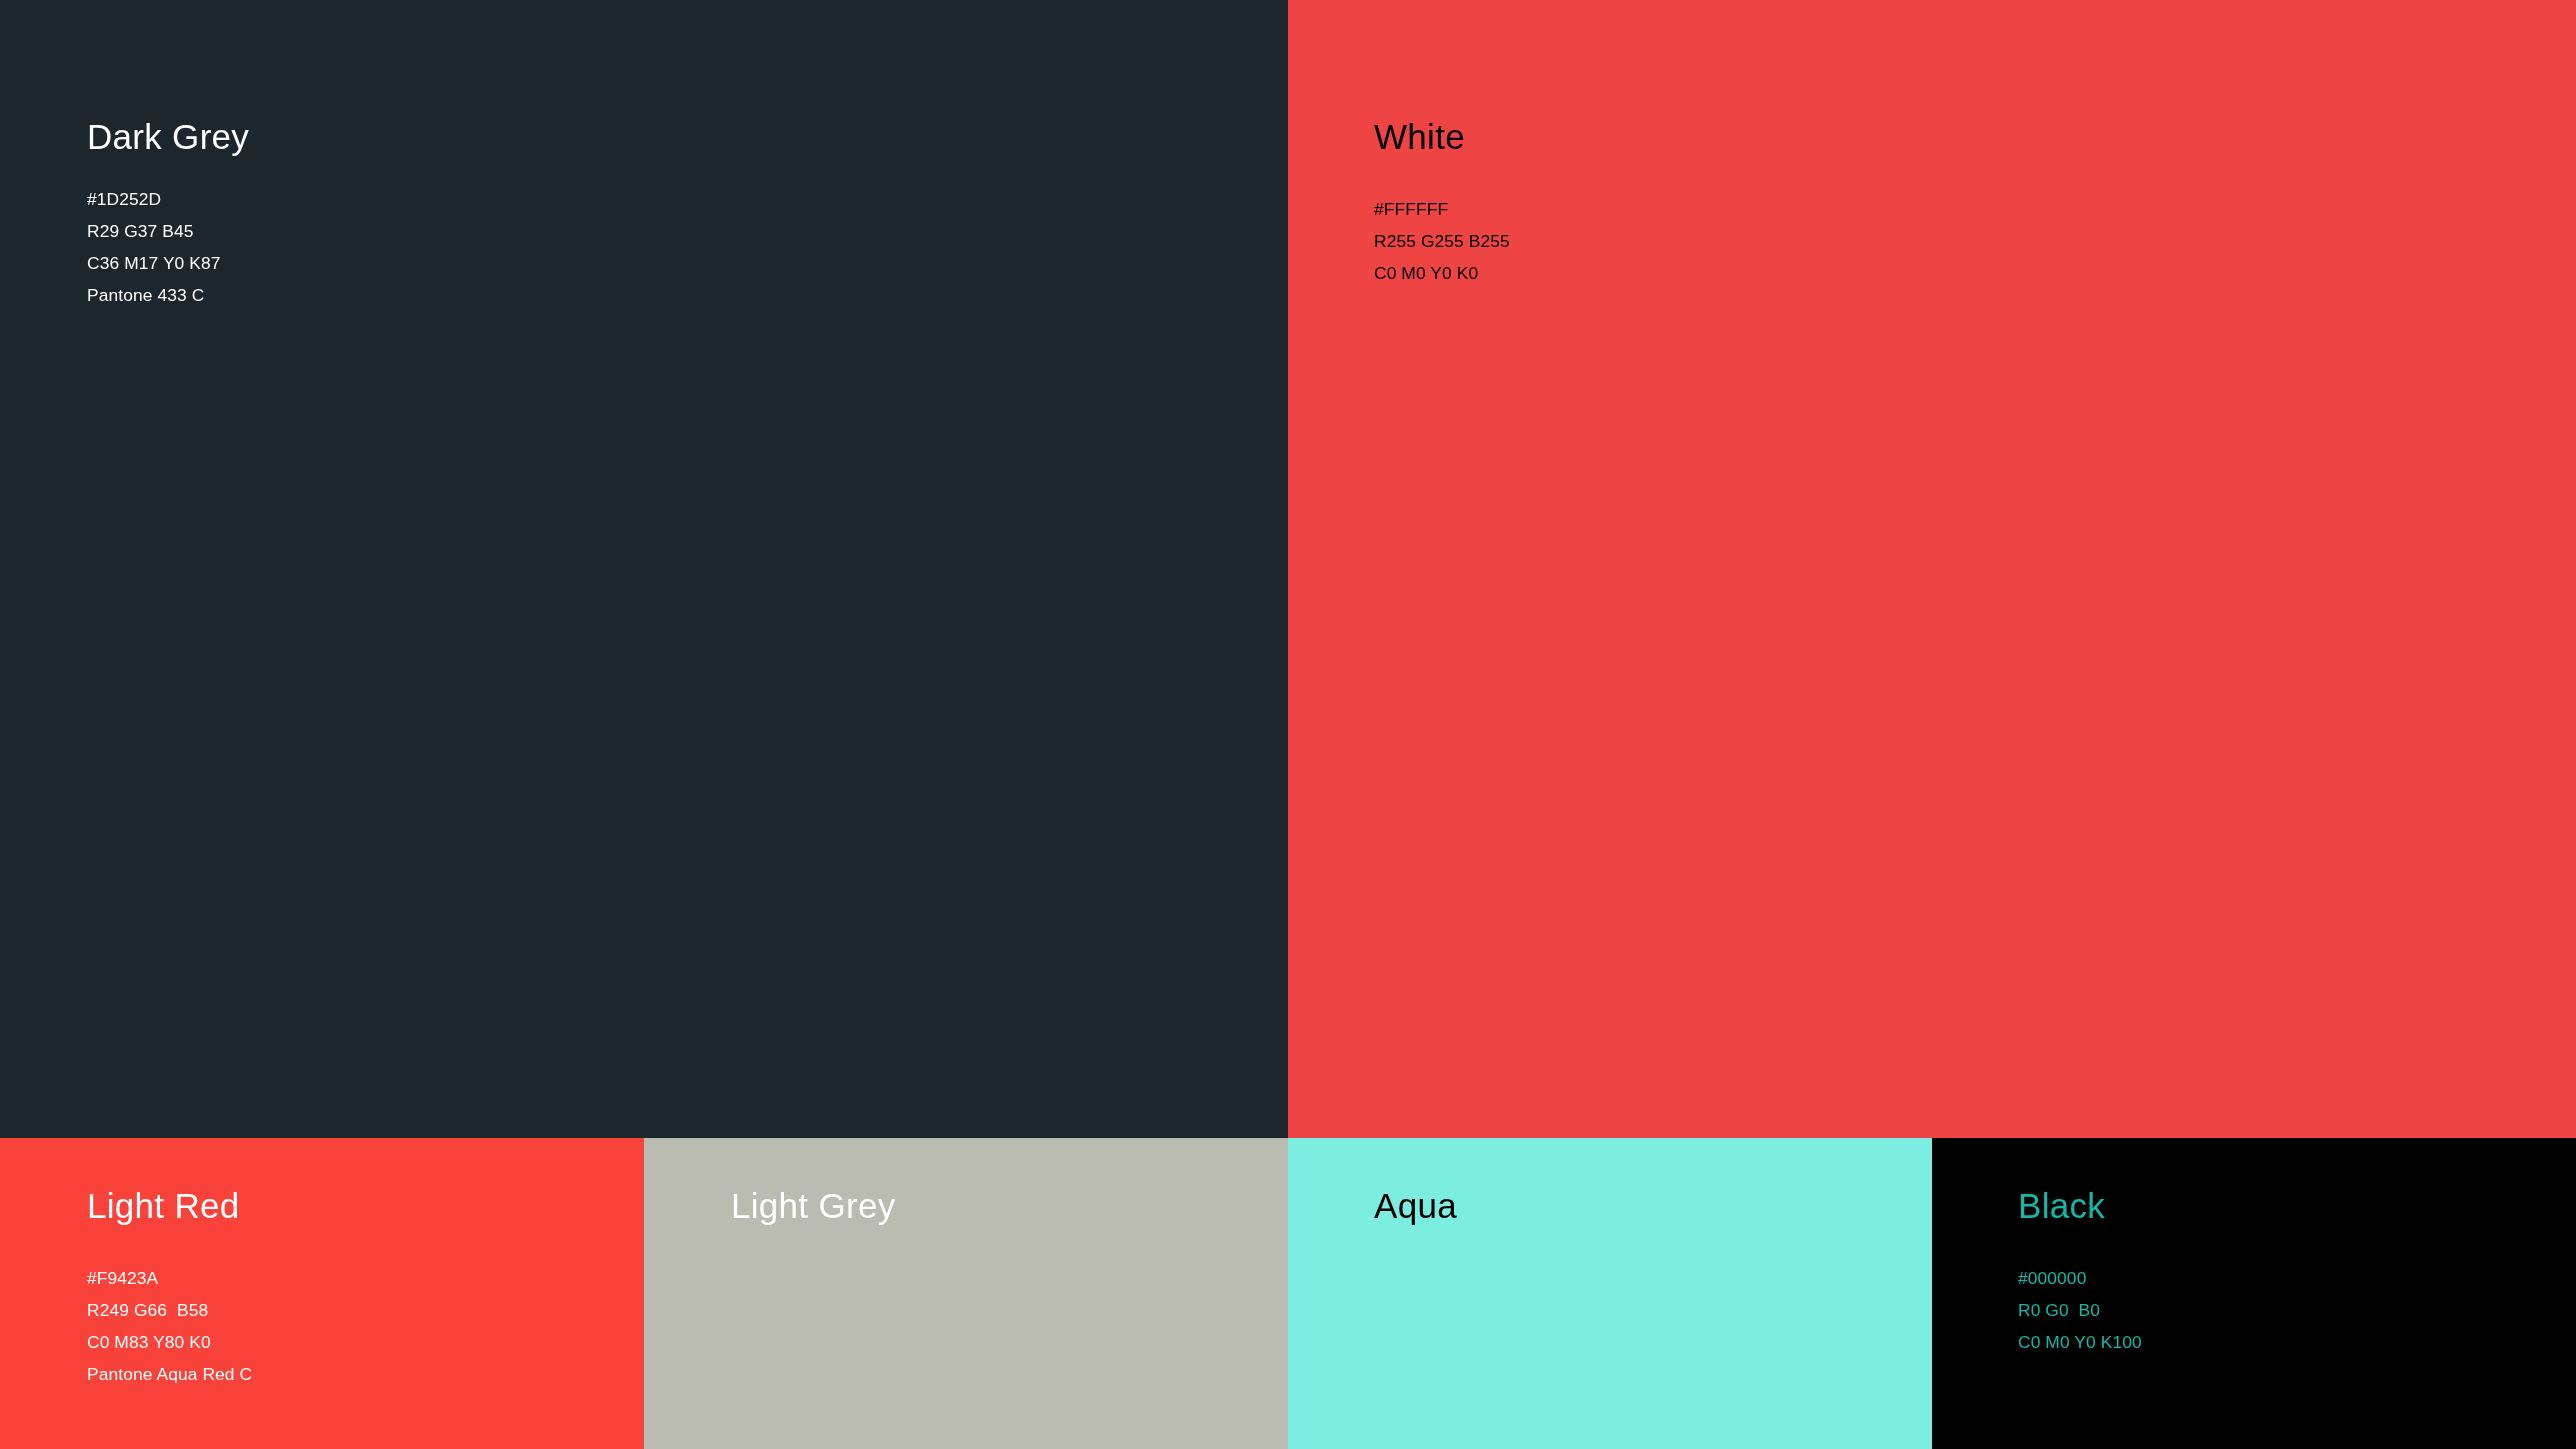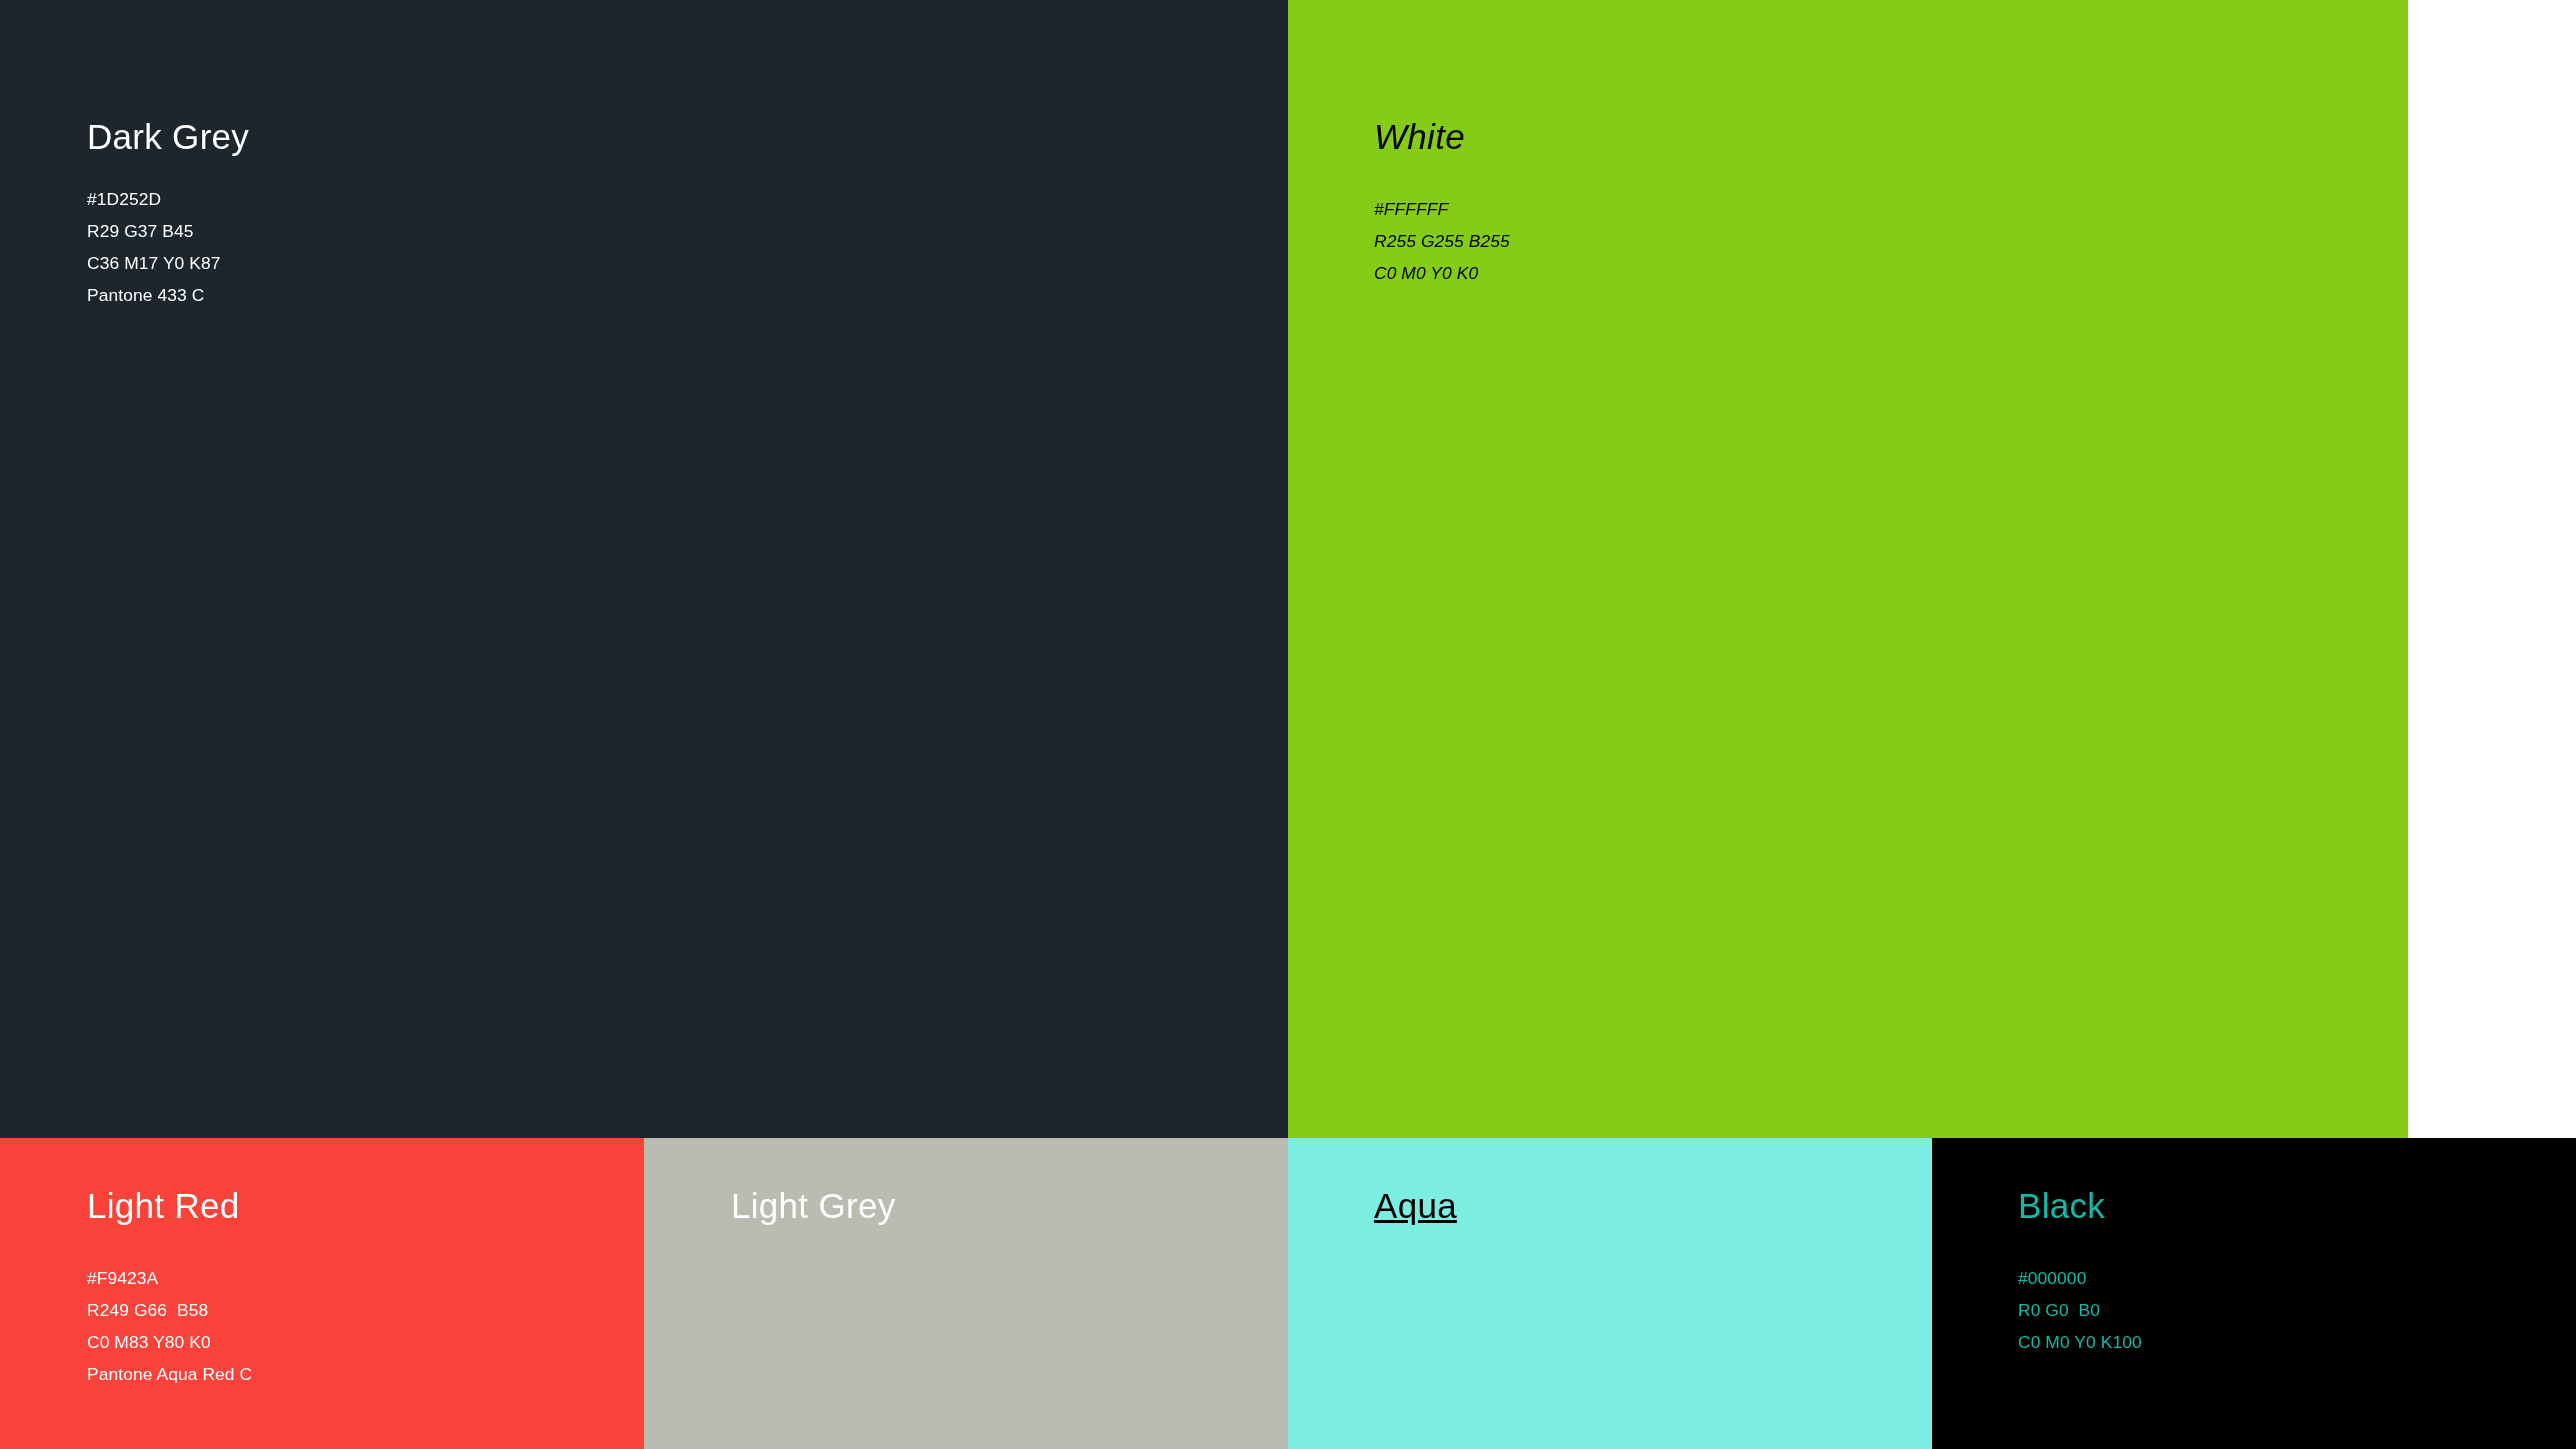--- a/index.html
+++ b/index.html
@@ -67,24 +67,23 @@
     background: #1D252D;
   }
   #swatch-dark-grey .swatch-inner { top: 119px; }
   #swatch-dark-grey .swatch-title,
   #swatch-dark-grey .swatch-spec { color: #FFFFFF; }
   #swatch-dark-grey .swatch-specs { margin-top: 29px; }
 
   #swatch-white {
     left: 1288px;
     top: 0;
-    width: 1120px;
+    width: 1288px;
     height: 1138px;
-    background: #84cc16;
-    font-style: italic;
+    background: #ef4444;
   }
   #swatch-white .swatch-inner { top: 119px; left: 86px; }
   #swatch-white .swatch-title,
   #swatch-white .swatch-spec { color: #000000; }
   #swatch-white .swatch-specs { margin-top: 39px; }
 
   
   #swatch-warm-red {
     left: 0;
     top: 1138px;
@@ -109,21 +108,21 @@
 
   #swatch-aqua {
     left: 1288px;
     top: 1138px;
     width: 644px;
     height: 311px;
     background: #7BEDE1;
   }
   #swatch-aqua .swatch-inner { top: 1187px; left: 86px; }
   #swatch-aqua .swatch-title,
-  #swatch-aqua .swatch-spec { color: #000000; text-decoration: underline; }
+  #swatch-aqua .swatch-spec { color: #000000; }
 
   #swatch-black {
     left: 1932px;
     top: 1138px;
     width: 644px;
     height: 311px;
     background: #000000;
   }
   #swatch-black .swatch-inner { top: 1187px; left: 86px; }
   #swatch-black .swatch-title,

